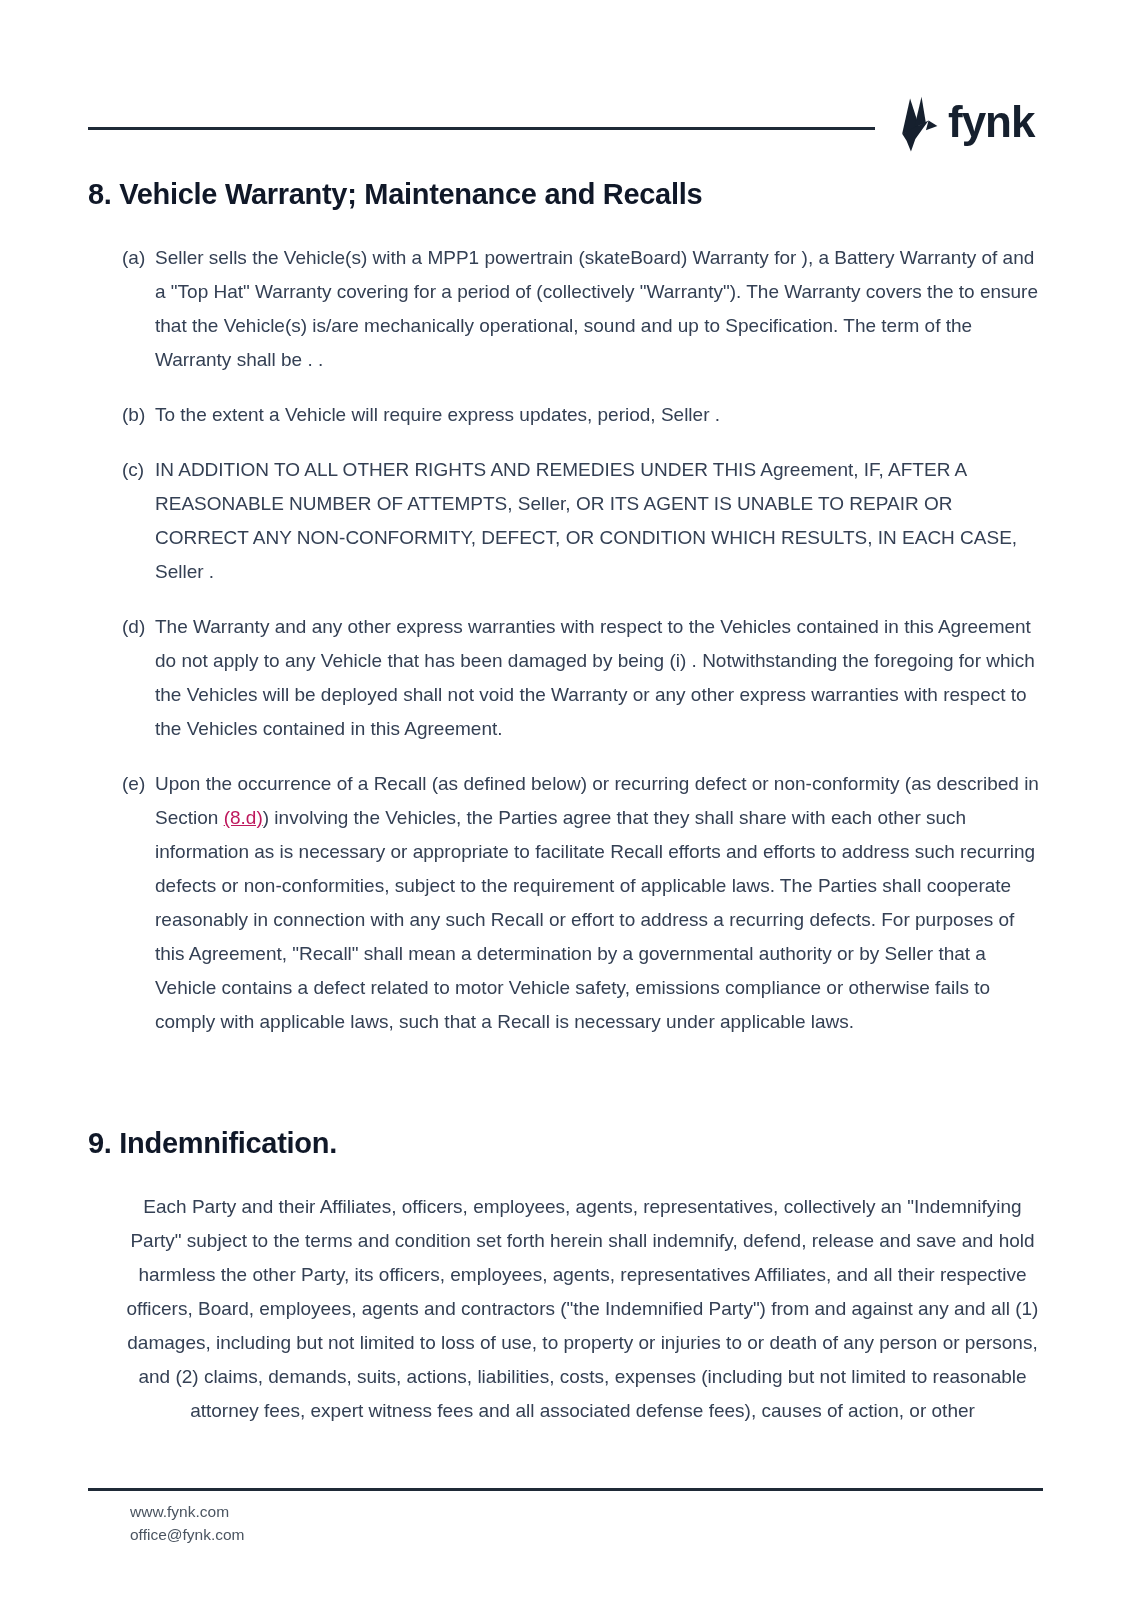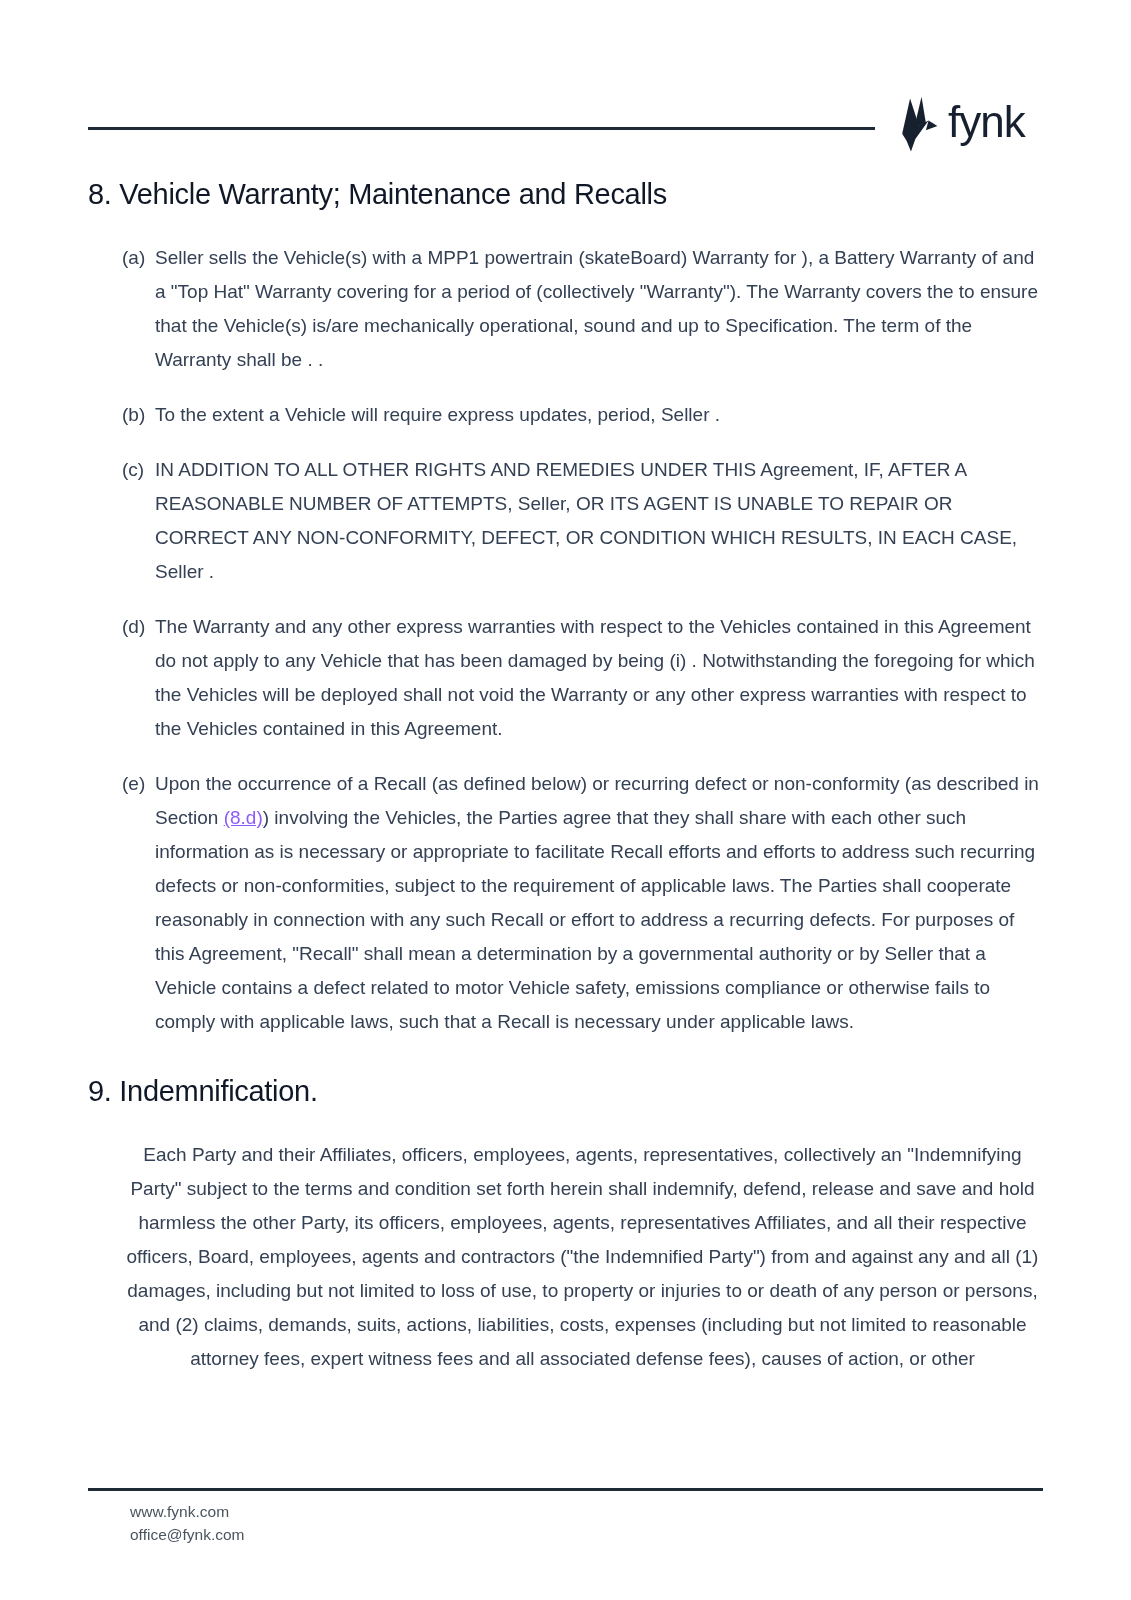--- a/index.html
+++ b/index.html
@@ -26,43 +26,43 @@
     position: absolute;
     left: 896px;
     top: 96px;
     display: flex;
     align-items: center;
     gap: 8px;
   }
   .logo svg { display: block; }
   .logo-word {
     font-size: 44px;
-    font-weight: 400;
+    font-weight: 700;
     color: #16202e;
     letter-spacing: -1px;
     line-height: 1;
     padding-bottom: 6px;
   }
 
   
   .content {
     position: absolute;
     left: 88px;
     top: 178px;
     width: 955px;
   }
   h1.section-heading {
     font-size: 29px;
-    font-weight: 400;
+    font-weight: 700;
     color: #101828;
     margin: 0 0 30px 0;
     letter-spacing: -0.3px;
   }
   h1.heading-9 {
-    margin-top: 36px;
+    margin-top: 88px;
     margin-bottom: 30px;
   }
   .clause {
     display: flex;
     padding-left: 34px;
     margin-bottom: 21px;
     font-size: 19px;
     line-height: 34px;
     color: #344054;
   }
@@ -72,21 +72,21 @@
   }
   .clause-text { flex: 1; }
   .plain-para {
     padding-left: 34px;
     font-size: 19px;
     line-height: 34px;
     color: #344054;
     text-align: center;
   }
   a.section-link {
-    color: #8b5cf6;
+    color: #be185d;
     text-decoration: underline;
     cursor: pointer;
   }
 
   
   .footer-rule {
     position: absolute;
     left: 88px;
     top: 1488px;
     width: 955px;

